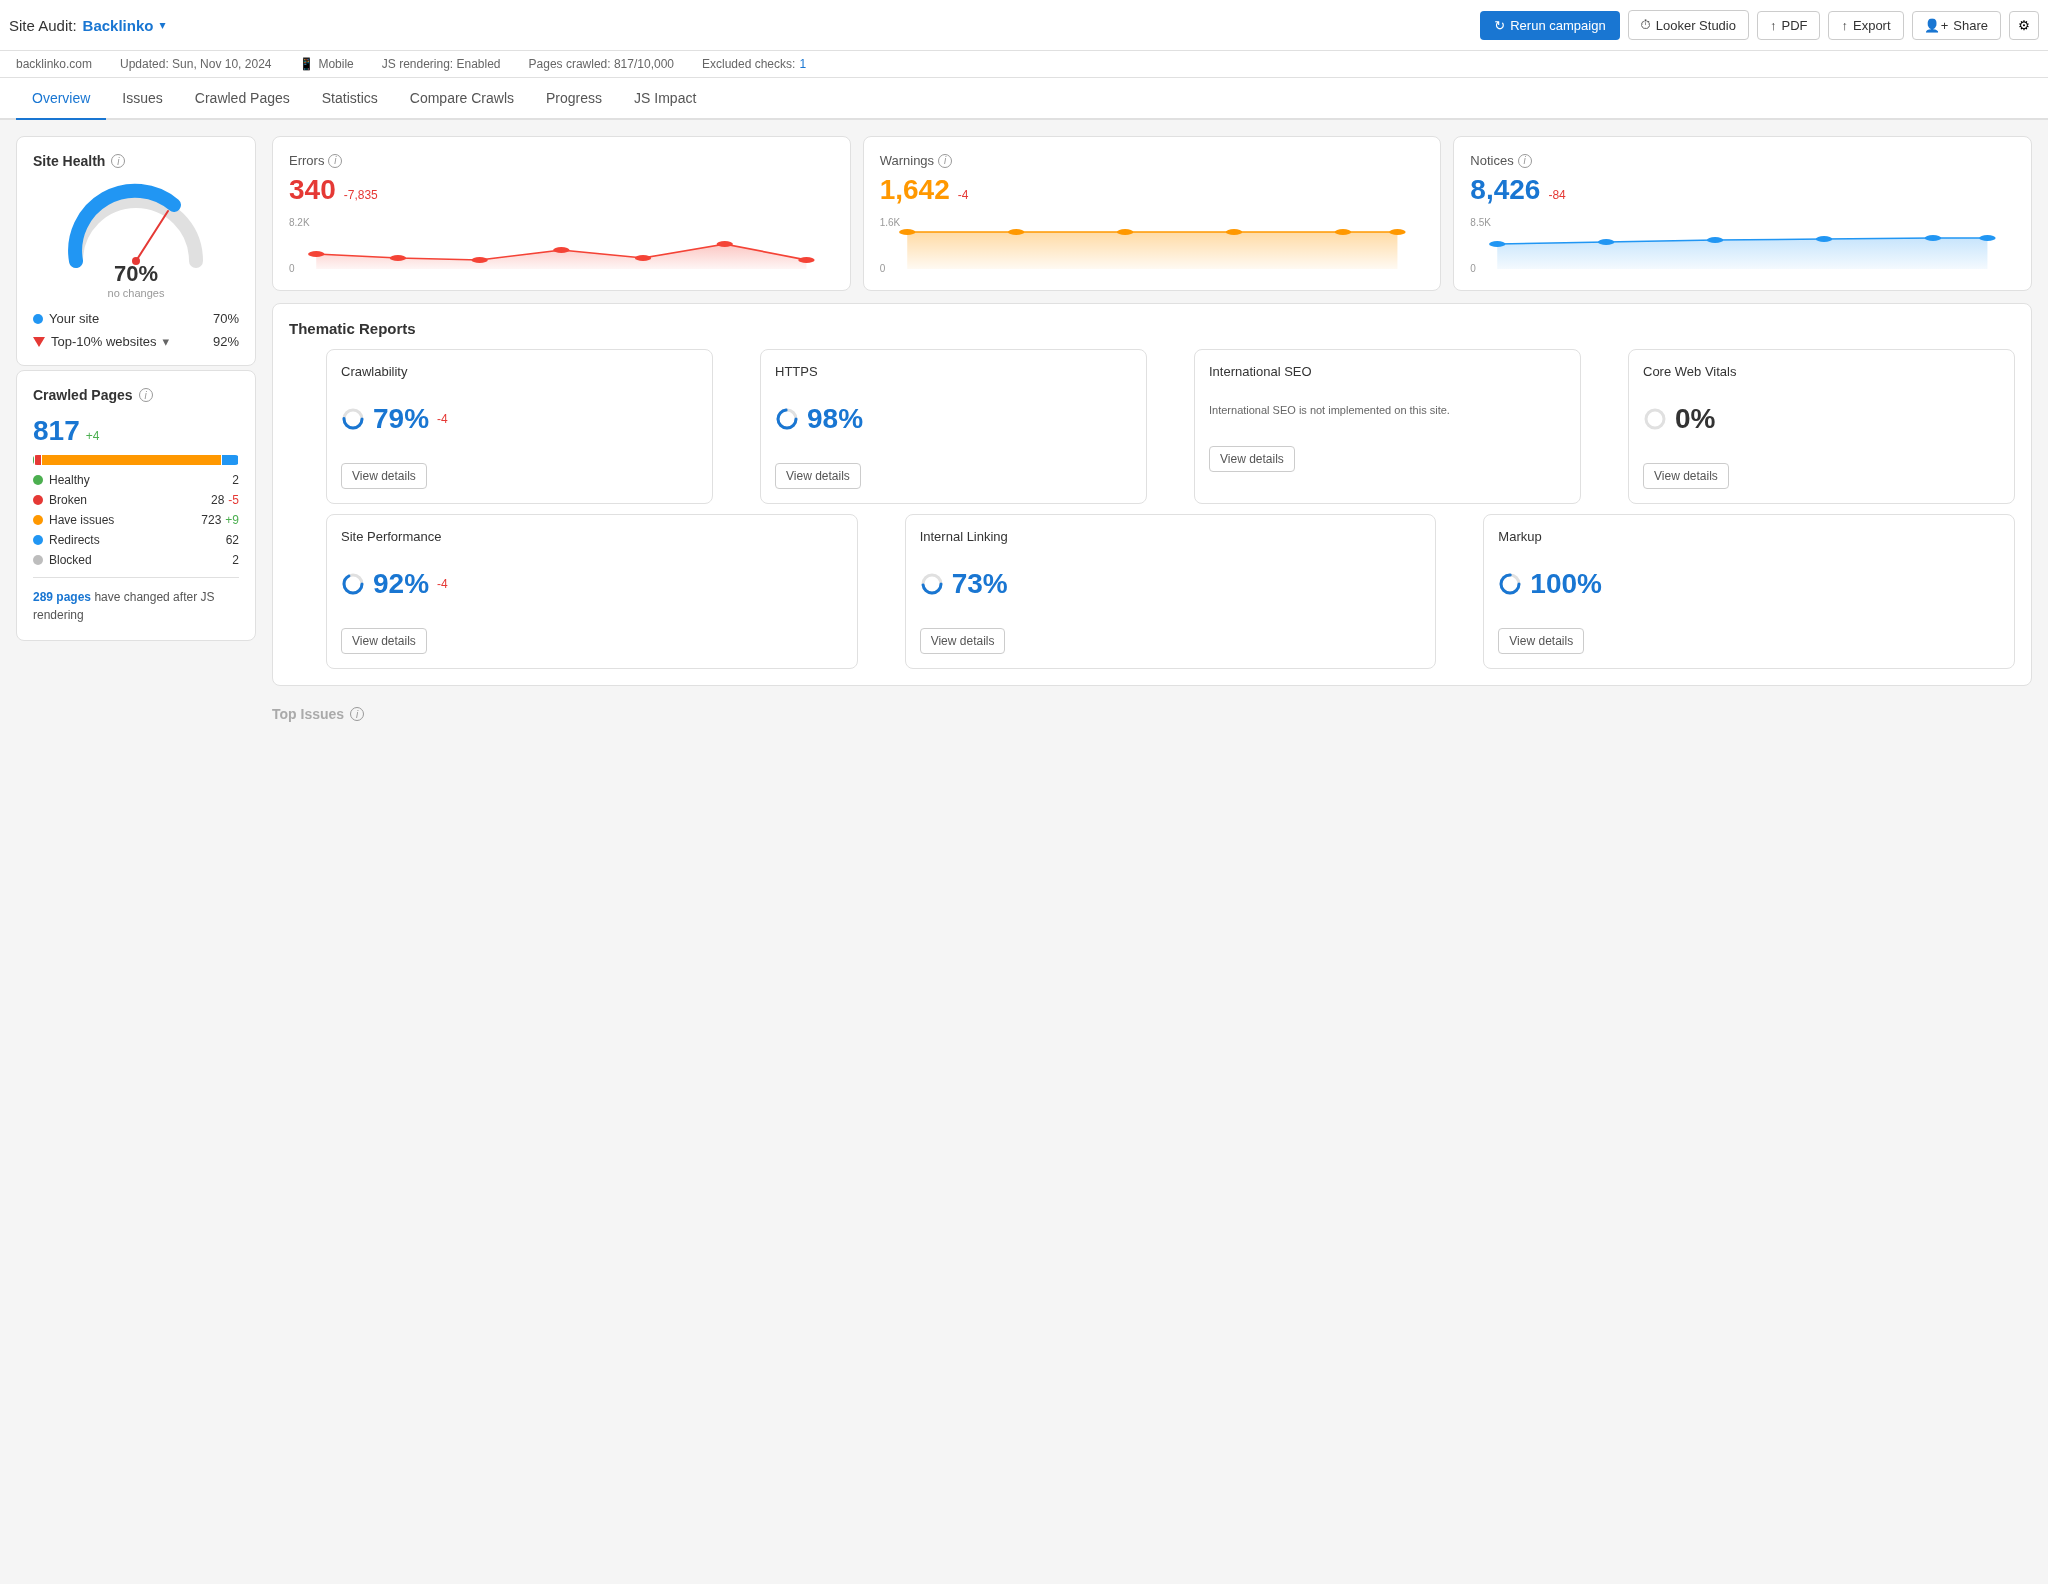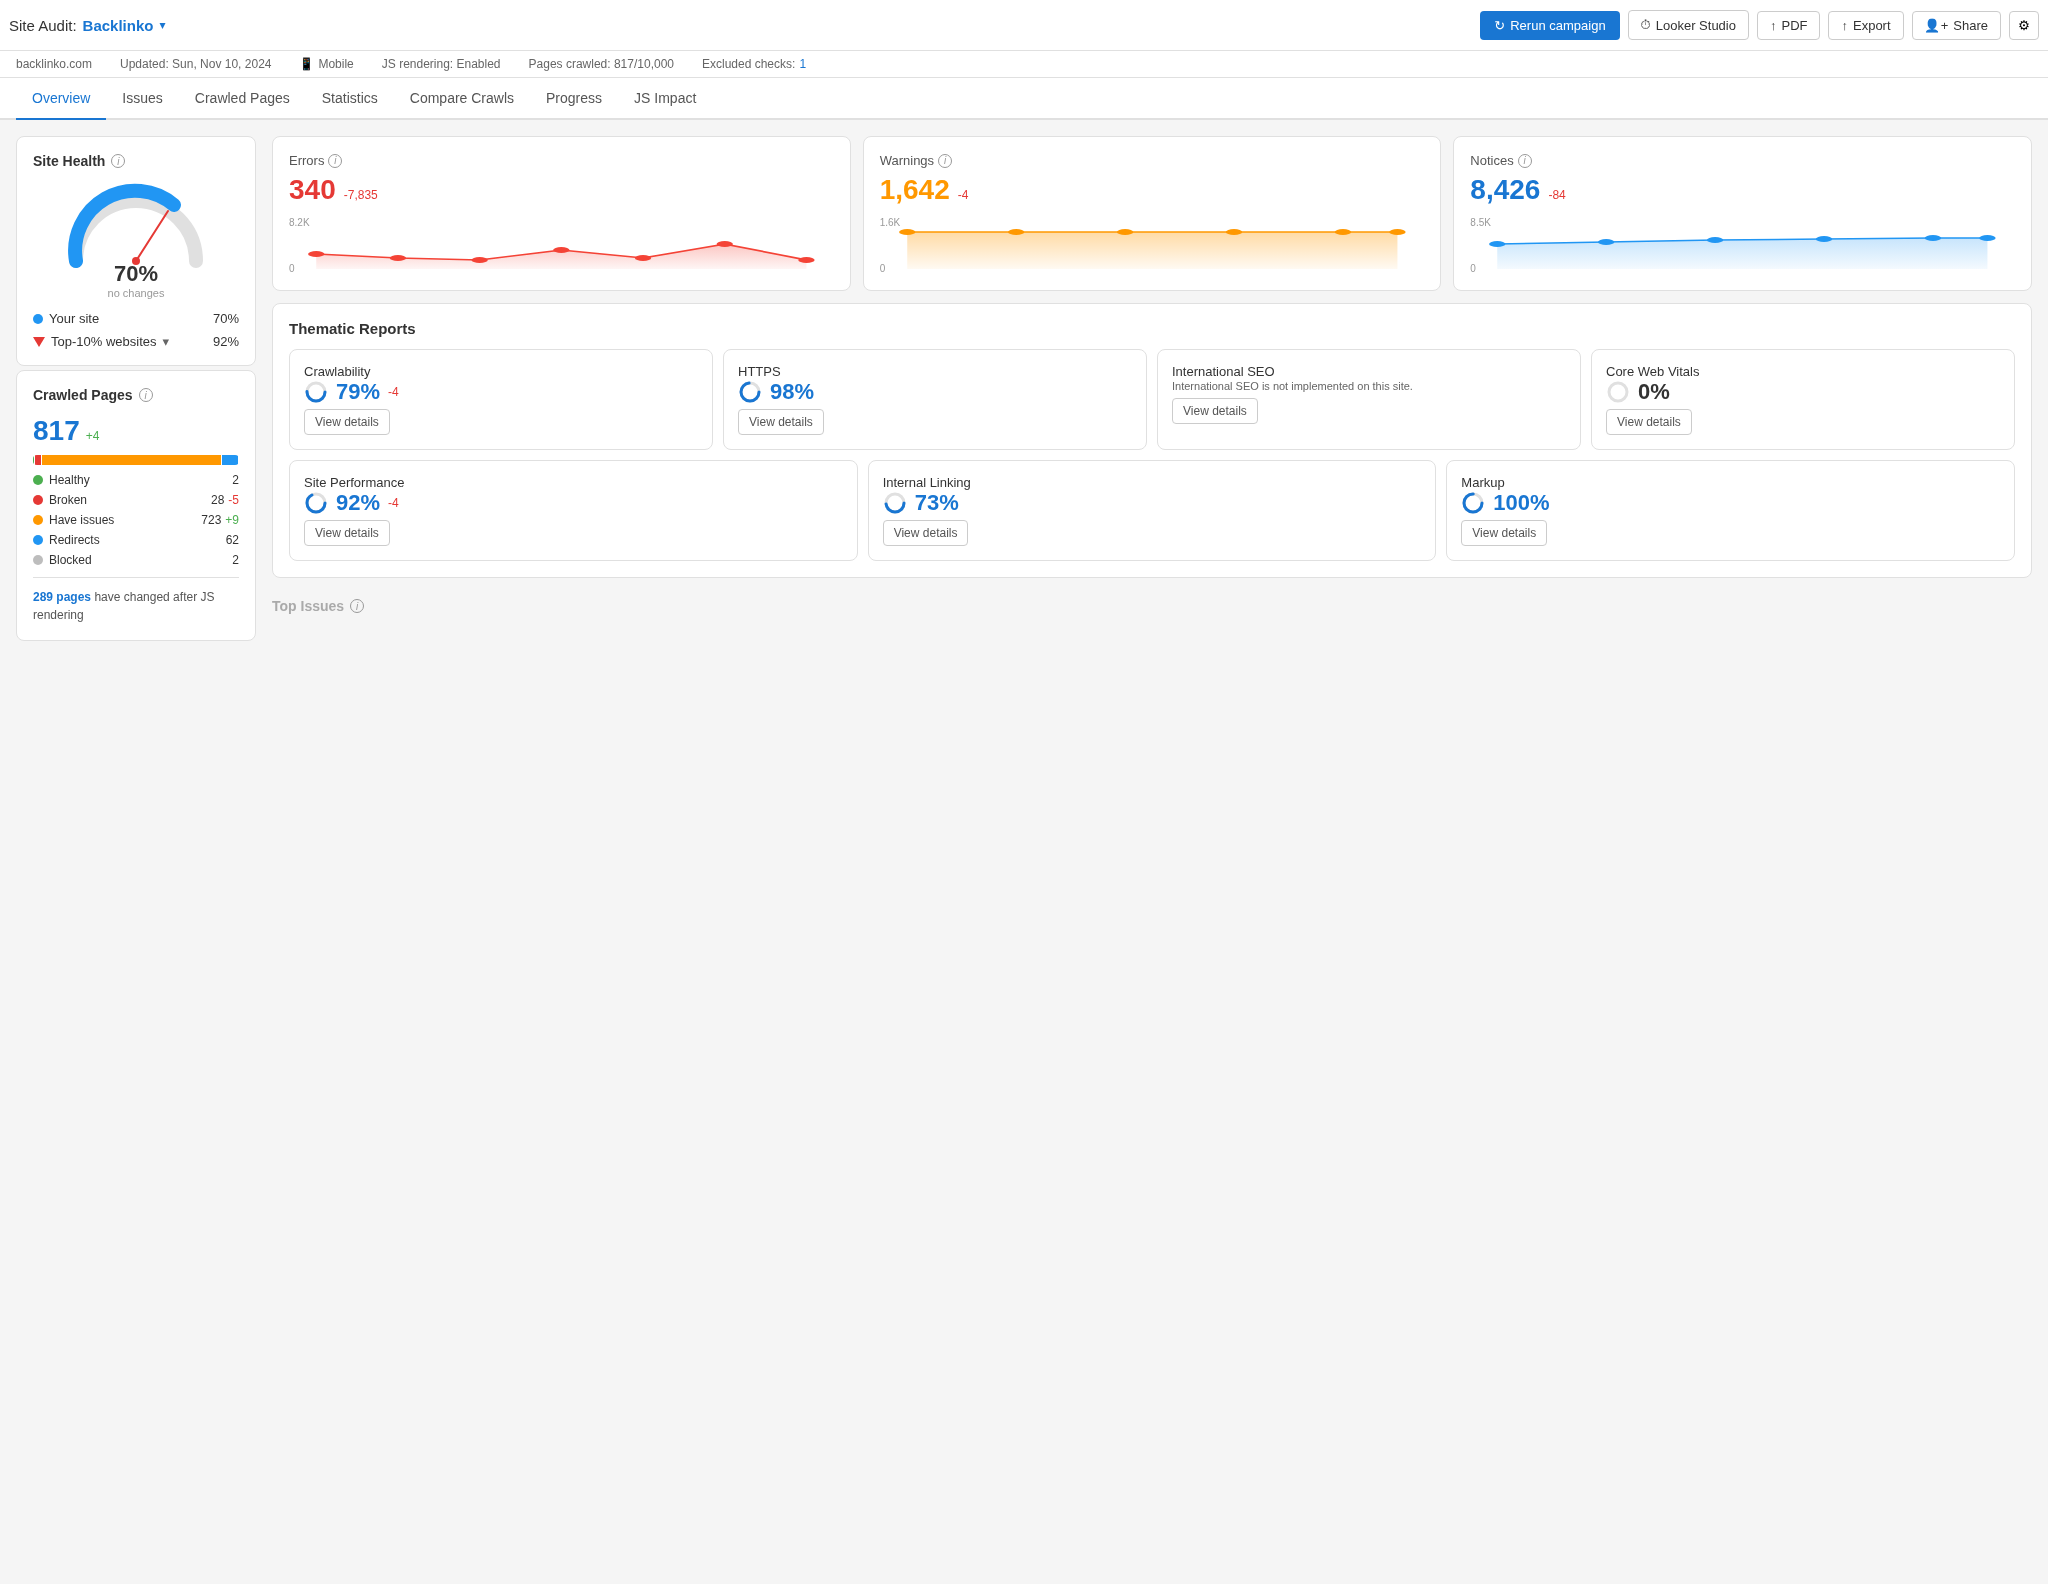--- a/index.html
+++ b/index.html
@@ -87,24 +87,24 @@
     
     .mini-chart { height: 60px; position: relative; }
     .chart-labels { display: flex; justify-content: space-between; font-size: 10px; color: #999; position: absolute; left: 0; right: 0; }
     .chart-top { top: 3px; }
     .chart-bottom { bottom: 0; }
 
     
     .thematic-title { font-size: 15px; font-weight: 700; margin-bottom: 12px; }
     .report-grid { display: grid; grid-template-columns: repeat(4, 1fr); gap: 10px; margin-bottom: 10px; }
     .report-grid-bottom { display: grid; grid-template-columns: repeat(3, 1fr); gap: 10px; }
-    .report-card { background: #fff; border-radius: 8px; border: 1px solid #e0e0e0; padding: 14px; display: flex; flex-direction: column; gap: 0; }
+    .report-card { background: #fff; border-radius: 8px; border: 1px solid #e0e0e0; padding: 14px; display: flex; flex-direction: column; gap: 24px; margin-left: 37px; }
     .report-name { font-size: 13px; font-weight: 500; color: #333; }
     .report-percent-row { display: flex; align-items: center; gap: 8px; }
-    .report-percent { font-size: 22px; font-weight: 700; color: #1976d2; }
+    .report-percent { font-size: 28px; font-weight: 700; color: #1976d2; }
     .report-delta { font-size: 12px; color: #e53935; }
     .report-note { font-size: 11px; color: #666; line-height: 1.4; }
     .view-details-btn { border: 1px solid #ccc; border-radius: 4px; padding: 5px 10px; font-size: 12px; color: #555; cursor: pointer; background: #fff; align-self: flex-start; margin-top: 4px; }
 
     
     .circle-icon { width: 24px; height: 24px; flex-shrink: 0; }
 
     
     .top-issues-title { font-size: 14px; font-weight: 600; color: #aaa; display: flex; align-items: center; gap: 6px; }
 

